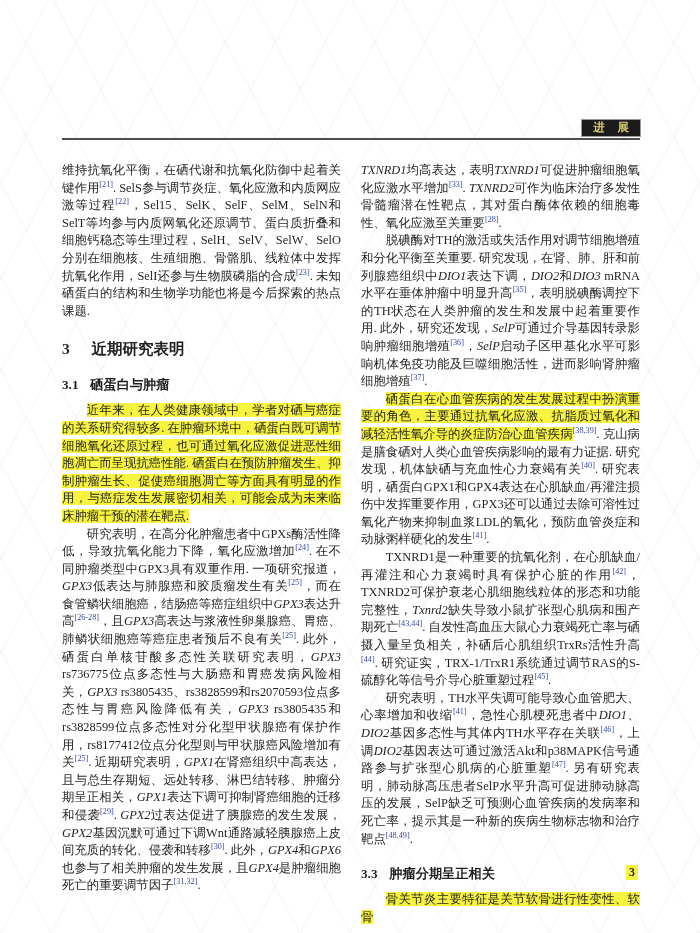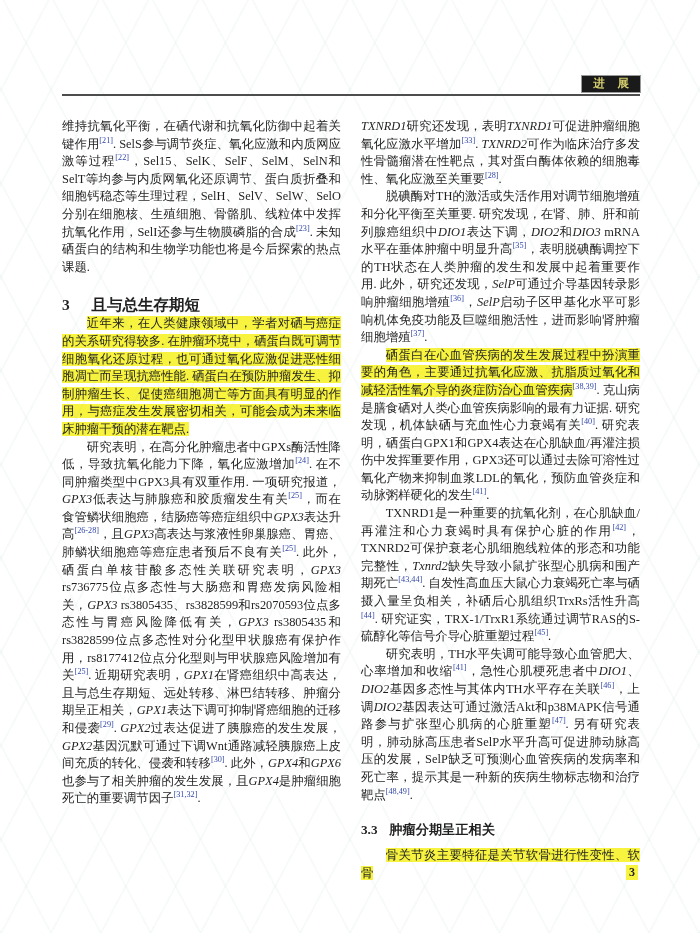--- a/index.html
+++ b/index.html
@@ -11,21 +11,21 @@
     position:relative;overflow:hidden;
   }
   .page{position:absolute;inset:0;}
   .watermark{
     position:absolute;inset:0;pointer-events:none;
     background-image:
       repeating-linear-gradient(62deg, var(--wm,rgba(150,195,160,.12)) 0 2px, transparent 2px 44px),
       repeating-linear-gradient(-62deg, var(--wm,rgba(150,195,160,.12)) 0 2px, transparent 2px 44px);
     opacity:.55;
   }
-  header{position:relative;height:96px;}
+  header{position:relative;height:96px;margin-top:44px;}
   .badge{
     position:absolute;right:60px;bottom:4px;
     background:var(--badge-bg,#1a1a1a);color:var(--badge-fg,#d6cf6f);
     font-size:11.5px;font-weight:bold;letter-spacing:5px;
     padding:1px 6px 2px 11px;line-height:13px;
     box-shadow:0 0 0 1px #9a9a9a;
   }
   .rule{position:absolute;left:62px;right:60px;bottom:0;border-top:2.5px solid var(--rule,#4d4d4d);}
   .columns{
     display:flex;gap:20px;
@@ -62,26 +62,27 @@
   <div class="watermark"></div>
 
   <header>
     <div class="badge">进 展</div>
     <div class="rule"></div>
   </header>
 
   <main class="columns">
     <div class="col" id="col-left">
         <p class="para noindent"><span class="run">维持抗氧化平衡，在硒代谢和抗氧化防御中起着关键作用</span><sup class="cite">[21]</sup><span class="run">. SelS参与调节炎症、氧化应激和内质网应激等过程</span><sup class="cite">[22]</sup><span class="run">，Sel15、SelK、SelF、SelM、SelN和SelT等均参与内质网氧化还原调节、蛋白质折叠和细胞钙稳态等生理过程，SelH、SelV、SelW、SelO分别在细胞核、生殖细胞、骨骼肌、线粒体中发挥抗氧化作用，SelI还参与生物膜磷脂的合成</span><sup class="cite">[23]</sup><span class="run">. 未知硒蛋白的结构和生物学功能也将是今后探索的热点课题.</span></p>
-        <div class="h1"><span class="hnum">3</span><span>且与总生存期短</span></div>
+        <div class="h1"><span class="hnum">3</span><span>近期研究表明</span></div>
+        <div class="h2"><span class="hnum">3.1</span><span>硒蛋白与肿瘤</span></div>
         <p class="para"><span class="run hl">近年来，在人类健康领域中，学者对硒与癌症的关系研究得较多. 在肿瘤环境中，硒蛋白既可调节细胞氧化还原过程，也可通过氧化应激促进恶性细胞凋亡而呈现抗癌性能. 硒蛋白在预防肿瘤发生、抑制肿瘤生长、促使癌细胞凋亡等方面具有明显的作用，与癌症发生发展密切相关，可能会成为未来临床肿瘤干预的潜在靶点.</span></p>
         <p class="para"><span class="run">研究表明，在高分化肿瘤患者中GPXs酶活性降低，导致抗氧化能力下降，氧化应激增加</span><sup class="cite">[24]</sup><span class="run">. 在不同肿瘤类型中GPX3具有双重作用. 一项研究报道，</span><span class="run it">GPX3</span><span class="run">低表达与肺腺癌和胶质瘤发生有关</span><sup class="cite">[25]</sup><span class="run">，而在食管鳞状细胞癌，结肠癌等癌症组织中</span><span class="run it">GPX3</span><span class="run">表达升高</span><sup class="cite">[26-28]</sup><span class="run">，且</span><span class="run it">GPX3</span><span class="run">高表达与浆液性卵巢腺癌、胃癌、肺鳞状细胞癌等癌症患者预后不良有关</span><sup class="cite">[25]</sup><span class="run">. 此外，硒蛋白单核苷酸多态性关联研究表明，</span><span class="run it">GPX3</span><span class="run"> rs736775位点多态性与大肠癌和胃癌发病风险相关，</span><span class="run it">GPX3</span><span class="run"> rs3805435、rs3828599和rs2070593位点多态性与胃癌风险降低有关，</span><span class="run it">GPX3</span><span class="run"> rs3805435和rs3828599位点多态性对分化型甲状腺癌有保护作用，rs8177412位点分化型则与甲状腺癌风险增加有关</span><sup class="cite">[25]</sup><span class="run">. 近期研究表明，</span><span class="run it">GPX1</span><span class="run">在肾癌组织中高表达，且与总生存期短、远处转移、淋巴结转移、肿瘤分期呈正相关，</span><span class="run it">GPX1</span><span class="run">表达下调可抑制肾癌细胞的迁移和侵袭</span><sup class="cite">[29]</sup><span class="run">. </span><span class="run it">GPX2</span><span class="run">过表达促进了胰腺癌的发生发展，</span><span class="run it">GPX2</span><span class="run">基因沉默可通过下调Wnt通路减轻胰腺癌上皮间充质的转化、侵袭和转移</span><sup class="cite">[30]</sup><span class="run">. 此外，</span><span class="run it">GPX4</span><span class="run">和</span><span class="run it">GPX6</span><span class="run">也参与了相关肿瘤的发生发展，且</span><span class="run it">GPX4</span><span class="run">是肿瘤细胞死亡的重要调节因子</span><sup class="cite">[31,32]</sup><span class="run">.</span></p>
       </div>
     <div class="col" id="col-right">
-        <p class="para noindent"><span class="run it">TXNRD1</span><span class="run">研究还发现，表明</span><span class="run it">TXNRD1</span><span class="run">可促进肿瘤细胞氧化应激水平增加</span><sup class="cite">[33]</sup><span class="run">. </span><span class="run it">TXNRD2</span><span class="run">可作为临床治疗多发性骨髓瘤潜在性靶点，其对蛋白酶体依赖的细胞毒性、氧化应激至关重要</span><sup class="cite">[28]</sup><span class="run">.</span></p>
+        <p class="para noindent"><span class="run it">TXNRD1</span><span class="run">均高表达，表明</span><span class="run it">TXNRD1</span><span class="run">可促进肿瘤细胞氧化应激水平增加</span><sup class="cite">[33]</sup><span class="run">. </span><span class="run it">TXNRD2</span><span class="run">可作为临床治疗多发性骨髓瘤潜在性靶点，其对蛋白酶体依赖的细胞毒性、氧化应激至关重要</span><sup class="cite">[28]</sup><span class="run">.</span></p>
         <p class="para"><span class="run">脱碘酶对TH的激活或失活作用对调节细胞增殖和分化平衡至关重要. 研究发现，在肾、肺、肝和前列腺癌组织中</span><span class="run it">DIO1</span><span class="run">表达下调，</span><span class="run it">DIO2</span><span class="run">和</span><span class="run it">DIO3</span><span class="run"> mRNA水平在垂体肿瘤中明显升高</span><sup class="cite">[35]</sup><span class="run">，表明脱碘酶调控下的TH状态在人类肿瘤的发生和发展中起着重要作用. 此外，研究还发现，</span><span class="run it">SelP</span><span class="run">可通过介导基因转录影响肿瘤细胞增殖</span><sup class="cite">[36]</sup><span class="run">，</span><span class="run it">SelP</span><span class="run">启动子区甲基化水平可影响机体免疫功能及巨噬细胞活性，进而影响肾肿瘤细胞增殖</span><sup class="cite">[37]</sup><span class="run">.</span></p>
         <p class="para"><span class="run hl">硒蛋白在心血管疾病的发生发展过程中扮演重要的角色，主要通过抗氧化应激、抗脂质过氧化和减轻活性氧介导的炎症防治心血管疾病</span><sup class="cite">[38,39]</sup><span class="run">. 克山病是膳食硒对人类心血管疾病影响的最有力证据. 研究发现，机体缺硒与充血性心力衰竭有关</span><sup class="cite">[40]</sup><span class="run">. 研究表明，硒蛋白GPX1和GPX4表达在心肌缺血/再灌注损伤中发挥重要作用，GPX3还可以通过去除可溶性过氧化产物来抑制血浆LDL的氧化，预防血管炎症和动脉粥样硬化的发生</span><sup class="cite">[41]</sup><span class="run">.</span></p>
         <p class="para"><span class="run">TXNRD1是一种重要的抗氧化剂，在心肌缺血/再灌注和心力衰竭时具有保护心脏的作用</span><sup class="cite">[42]</sup><span class="run">，TXNRD2可保护衰老心肌细胞线粒体的形态和功能完整性，</span><span class="run it">Txnrd2</span><span class="run">缺失导致小鼠扩张型心肌病和围产期死亡</span><sup class="cite">[43,44]</sup><span class="run">. 自发性高血压大鼠心力衰竭死亡率与硒摄入量呈负相关，补硒后心肌组织TrxRs活性升高</span><sup class="cite">[44]</sup><span class="run">. 研究证实，TRX-1/TrxR1系统通过调节RAS的S-硫醇化等信号介导心脏重塑过程</span><sup class="cite">[45]</sup><span class="run">.</span></p>
         <p class="para"><span class="run">研究表明，TH水平失调可能导致心血管肥大、心率增加和收缩</span><sup class="cite">[41]</sup><span class="run">，急性心肌梗死患者中</span><span class="run it">DIO1</span><span class="run">、</span><span class="run it">DIO2</span><span class="run">基因多态性与其体内TH水平存在关联</span><sup class="cite">[46]</sup><span class="run">，上调</span><span class="run it">DIO2</span><span class="run">基因表达可通过激活Akt和p38MAPK信号通路参与扩张型心肌病的心脏重塑</span><sup class="cite">[47]</sup><span class="run">. 另有研究表明，肺动脉高压患者SelP水平升高可促进肺动脉高压的发展，SelP缺乏可预测心血管疾病的发病率和死亡率，提示其是一种新的疾病生物标志物和治疗靶点</span><sup class="cite">[48,49]</sup><span class="run">.</span></p>
         <div class="h2"><span class="hnum">3.3</span><span>肿瘤分期呈正相关</span></div>
         <p class="para"><span class="run hl">骨关节炎主要特征是关节软骨进行性变性、软骨</span></p>
       </div>
   </main>
 
   <div class="pageno">3</div>

